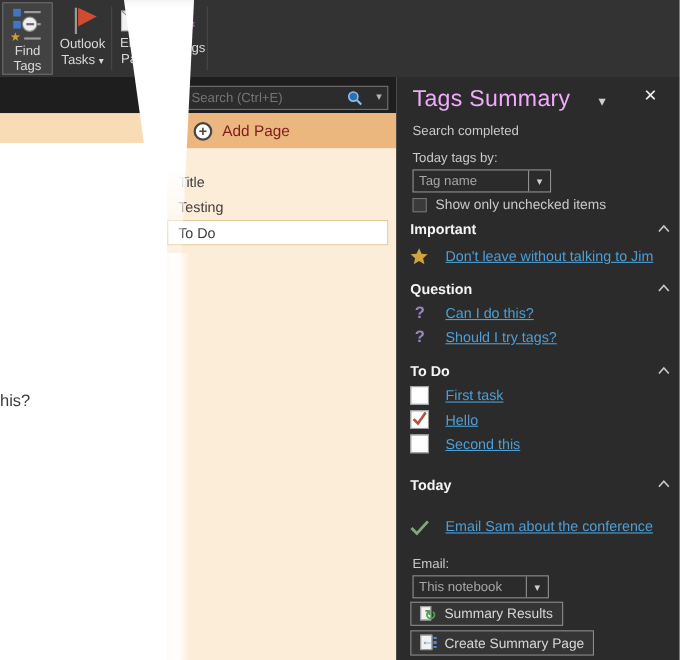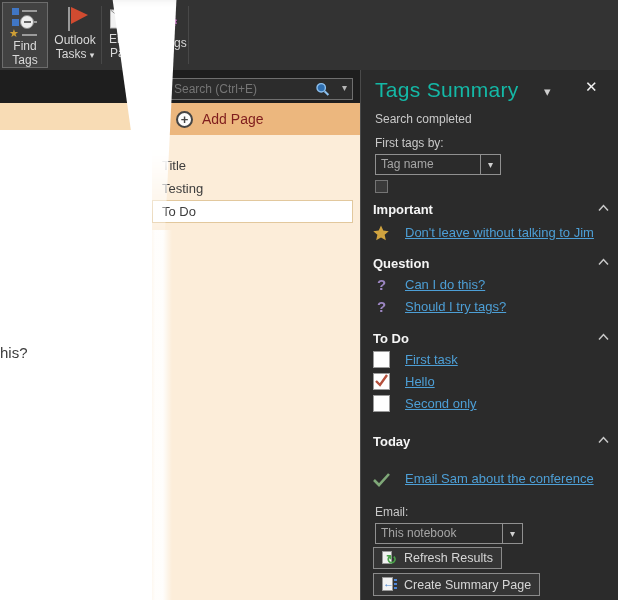--- a/index.html
+++ b/index.html
@@ -36,43 +36,43 @@
 
   
   .searchbox { position:absolute; left:167px; top:78px; width:186px; height:22px; background:#2c2c2c; border:1px solid #6f6f6f; }
   .searchbox input { position:absolute; left:0; top:0; width:100%; height:100%; background:transparent; border:none; outline:none; color:#9d9d9d; font-size:12px; font-family:"Liberation Sans",sans-serif; padding:0 40px 0 6px; }
   .searchbox .mag { position:absolute; right:22px; top:3px; }
   .searchbox .scaret { position:absolute; right:5px; top:3px; color:#b5b5b5; font-size:10px; }
 
   
   .content-cream { position:absolute; left:0; top:103px; width:152px; height:27px; background:#f8dcb5; }
   .content-white { position:absolute; left:0; top:130px; width:152px; height:470px; background:#ffffff; }
-  .content-frag { position:absolute; left:0px; top:344px; font-size:15px; color:#3c3c3c; }
+  .content-frag { position:absolute; left:0px; top:356px; font-size:15px; color:#3c3c3c; }
 
   
   .addpage { position:absolute; left:152px; top:103px; width:208px; height:32px; background:#ecb77e; cursor:pointer; }
   .addpage .plus { position:absolute; left:24px; top:8px; width:17px; height:17px; background:#fdfdfd; border:2px solid #454545; border-radius:50%; display:flex; align-items:center; justify-content:center; font-size:13px; font-weight:bold; color:#454545; line-height:1; }
   .addpage .aplabel { position:absolute; left:50px; top:0; line-height:32px; font-size:14px; color:#7f1d1d; }
   .pagelist { position:absolute; left:152px; top:135px; width:208px; height:465px; background:#fcedd9; }
   .pageitem { position:absolute; left:10px; font-size:13px; color:#3d3d3d; cursor:pointer; }
   .pageitem-sel { position:absolute; left:0px; top:65px; width:201px; height:23px; background:#ffffff; border:1px solid #e2c89d; font-size:13px; color:#3d3d3d; line-height:21px; padding-left:9px; cursor:pointer; }
 
   
   .tagspanel { position:absolute; left:360px; top:70px; width:258px; height:530px; background:#2b2b2b; border-left:1px solid #4a4a4a; color:#c9c9c9; }
-  .tp-title { position:absolute; left:14px; top:8px; font-size:21px; color:#14b8a6; letter-spacing:.3px; }
+  .tp-title { position:absolute; left:14px; top:8px; font-size:21px; color:#f0abfc; letter-spacing:.3px; }
   .tp-caret { position:absolute; left:183px; top:14px; color:#cfcfcf; font-size:13px; cursor:pointer; }
   .tp-close { position:absolute; left:224px; top:8px; color:#f0f0f0; font-size:15px; cursor:pointer; }
   .tp-status { position:absolute; left:14px; top:42px; font-size:12px; color:#c9c9c9; }
   .tp-grouplabel { position:absolute; left:14px; top:66px; font-size:12px; color:#c9c9c9; }
 
   .dd { position:absolute; background:#2b2b2b; border:1px solid #909090; height:21px; }
   .dd .ddval { position:absolute; left:5px; top:0; line-height:19px; font-size:12px; color:#a6a6a6; }
   .dd .ddarrow { position:absolute; right:0; top:0; width:20px; height:100%; border-left:1px solid #909090; display:flex; align-items:center; justify-content:center; color:#d0d0d0; font-size:10px; cursor:pointer; }
   .tp-dd1 { left:14px; top:84px; width:126px; }
-  .tp-dd2 { left:14px; top:453px; width:148px;padding-left:32px; }
+  .tp-dd2 { left:14px; top:453px; width:124px;padding-left:32px; }
 
   .tp-chk { position:absolute; left:14px; top:110px; width:13px; height:13px; background:#3a3a3a; border:1px solid #757575; cursor:pointer; }
   .tp-chklabel { position:absolute; left:35px; top:109px; font-size:12.5px; color:#c9c9c9; }
 
   .tp-header { position:absolute; left:12px; width:236px; height:16px; cursor:pointer; }
   .tp-header .hname { font-size:13px; font-weight:bold; color:#f5f5f5; }
   .tp-header .hchev { position:absolute; right:0; top:4px; }
 
   .tp-row { position:absolute; left:10px; width:244px; height:20px; }
   .tp-row .rowicon { position:absolute; top:0; }
@@ -173,28 +173,29 @@
     <div class="pageitem" style="top:23px;">Title</div>
     <div class="pageitem" style="top:46px;">Testing</div>
     <div class="pageitem-sel">To Do</div>
   </div>
 
   <div class="tagspanel">
     <div class="tp-title">Tags Summary</div>
     <div class="tp-caret">▾</div>
     <div class="tp-close">✕</div>
     <div class="tp-status">Search completed</div>
-    <div class="tp-grouplabel">First tags by:</div>
+    <div class="tp-grouplabel">Today tags by:</div>
 
     <div class="dd tp-dd1">
       <span class="ddval">Tag name</span>
       <span class="ddarrow">▾</span>
     </div>
 
     <div class="tp-chk"></div>
+    <div class="tp-chklabel">Show only unchecked items</div>
 
     <div class="tp-header" style="top:130px;">
       <span class="hname">Important</span>
       <svg class="hchev" width="11" height="8" viewBox="0 0 11 8">
           <polyline points="1,6.5 5.5,1.5 10,6.5" fill="none" stroke="#c9c9c9" stroke-width="1.5"></polyline>
         </svg>
     </div>
     <div class="tp-row" style="top:154px;">
       <svg class="rowicon" style="left:0;" width="20" height="19" viewBox="0 0 24 24">
         <path d="M12 2l2.9 6.3 6.9.7-5.2 4.6 1.5 6.8L12 16.9 5.9 20.4l1.5-6.8L2.2 9l6.9-.7z" fill="#d0a33f"></path>
@@ -230,21 +231,21 @@
           </svg>
       </span>
       <span class="rowlink">Hello</span>
     </div>
     <div class="tp-row" style="top:281px;">
       <span class="todo-box"></span>
       <span class="rowlink">First task</span>
     </div>
     <div class="tp-row" style="top:325px;">
       <span class="todo-box"></span>
-      <span class="rowlink">Second only</span>
+      <span class="rowlink">Second this</span>
     </div>
 
     <div class="tp-header" style="top:362px;">
       <span class="hname">Today</span>
       <svg class="hchev" width="11" height="8" viewBox="0 0 11 8">
           <polyline points="1,6.5 5.5,1.5 10,6.5" fill="none" stroke="#c9c9c9" stroke-width="1.5"></polyline>
         </svg>
     </div>
     <div class="tp-row" style="top:400px;">
       <svg class="rowicon" style="left:1px;top:2px;" width="19" height="15" viewBox="0 0 19 15">
@@ -257,21 +258,21 @@
     <div class="dd tp-dd2">
       <span class="ddval">This notebook</span>
       <span class="ddarrow">▾</span>
     </div>
 
     <button class="tp-btn tp-btn-refresh">
       <span class="mini-icon">
         <span class="mini-page"></span>
         <span class="mini-refresh">↻</span>
       </span>
-      <span>Refresh Results</span>
+      <span>Summary Results</span>
     </button>
 
     <button class="tp-btn tp-btn-create">
       <span class="mini-icon">
         <span class="mini-page" style="width:11px;height:14px;"></span>
         <span class="mini-arrow">←</span>
         <span class="mini-dots"></span>
       </span>
       <span>Create Summary Page</span>
     </button>

